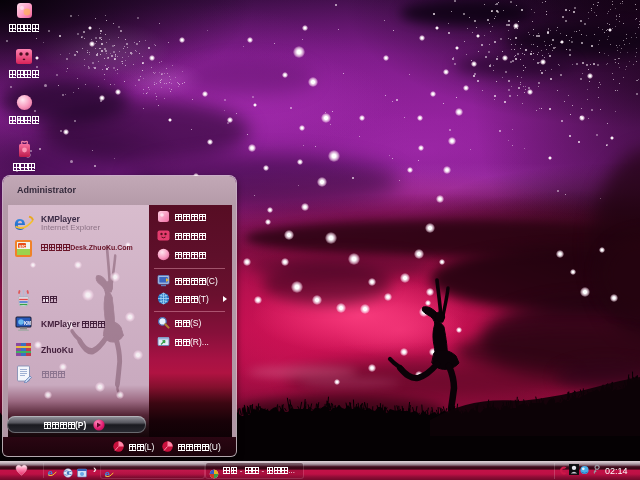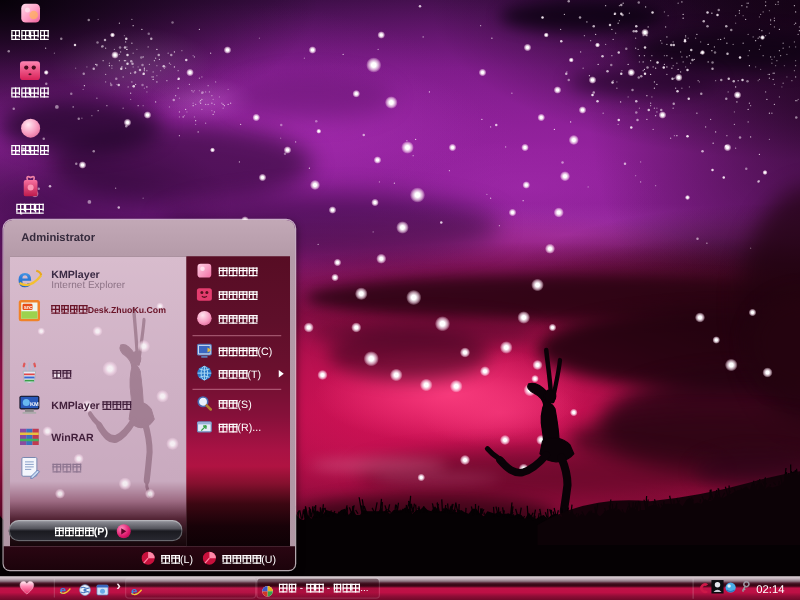--- a/index.html
+++ b/index.html
@@ -937,21 +937,21 @@
 <span class="t">KMPlayer<i class="cj c8" style="margin-left:2px;"></i><i class="cj c8"></i><i class="cj c8"></i></span>
 </div>
 <div class="li" style="top:135px;left:6px;width:130px;height:22px;">
 <svg width="19" height="19" viewBox="0 0 19 19">
             <rect x="2" y="3" width="5" height="13" fill="#8a4aa0"></rect>
             <rect x="7" y="3" width="5" height="13" fill="#3a70c0"></rect>
             <rect x="12" y="3" width="5" height="13" fill="#c03a50"></rect>
             <rect x="2" y="6" width="15" height="2" fill="#e8c040"></rect>
             <rect x="2" y="11" width="15" height="2" fill="#40b060"></rect>
           </svg>
-<span class="t">WinRAR</span>
+<span class="t">ZhuoKu</span>
 </div>
 <div class="li" style="top:159px;left:6px;width:130px;height:22px;">
 <svg width="19" height="19" viewBox="0 0 19 19">
             <rect x="3.5" y="2" width="12" height="15" rx="1" fill="#f4f6fc" stroke="#7a88b0" stroke-width=".8"></rect>
             <path d="M6,5.5 L13,5.5 M6,7.5 L13,7.5 M6,9.5 L13,9.5 M6,11.5 L11,11.5" stroke="#8aa0c8" stroke-width=".8"></path>
             <path d="M11,17 L16,12 L17.5,13.5 L12.5,18.5 L10.5,19 Z" fill="#c8d8f0" stroke="#5a78b0" stroke-width=".7"></path>
           </svg>
 <span class="t" style="color:#8d7590;"><i class="cj c8"></i><i class="cj c8"></i><i class="cj c8"></i></span>
 </div>
 </div>

